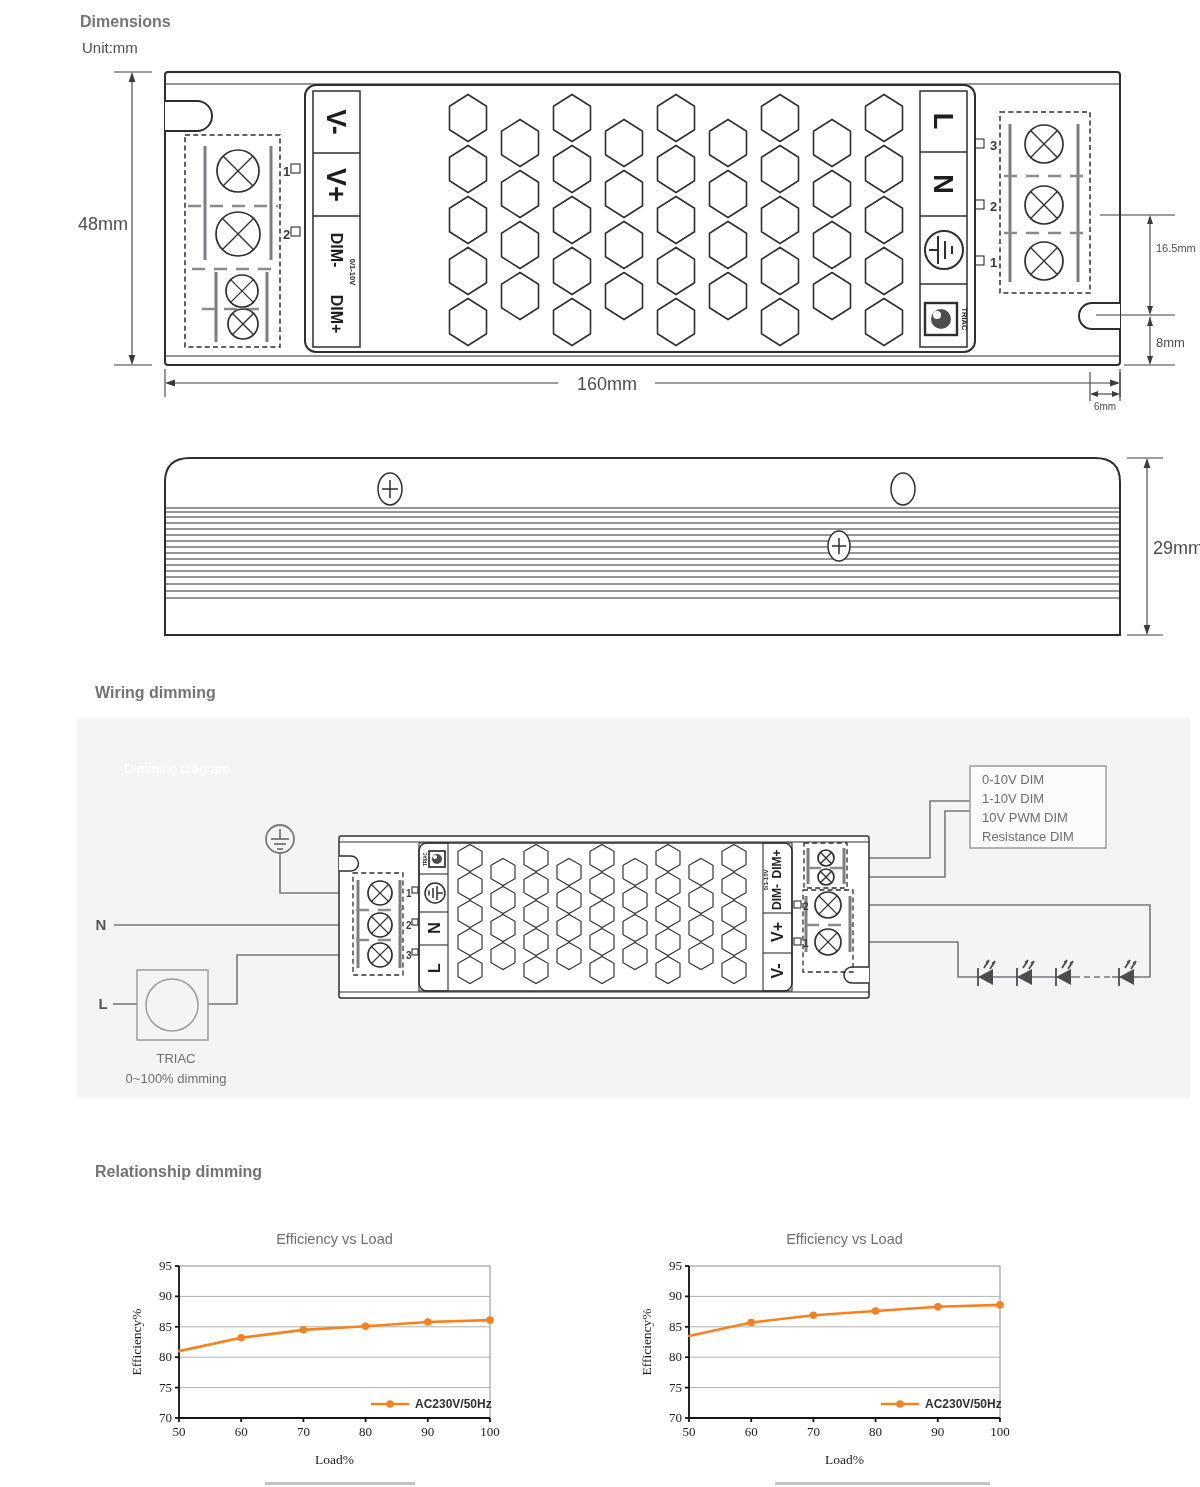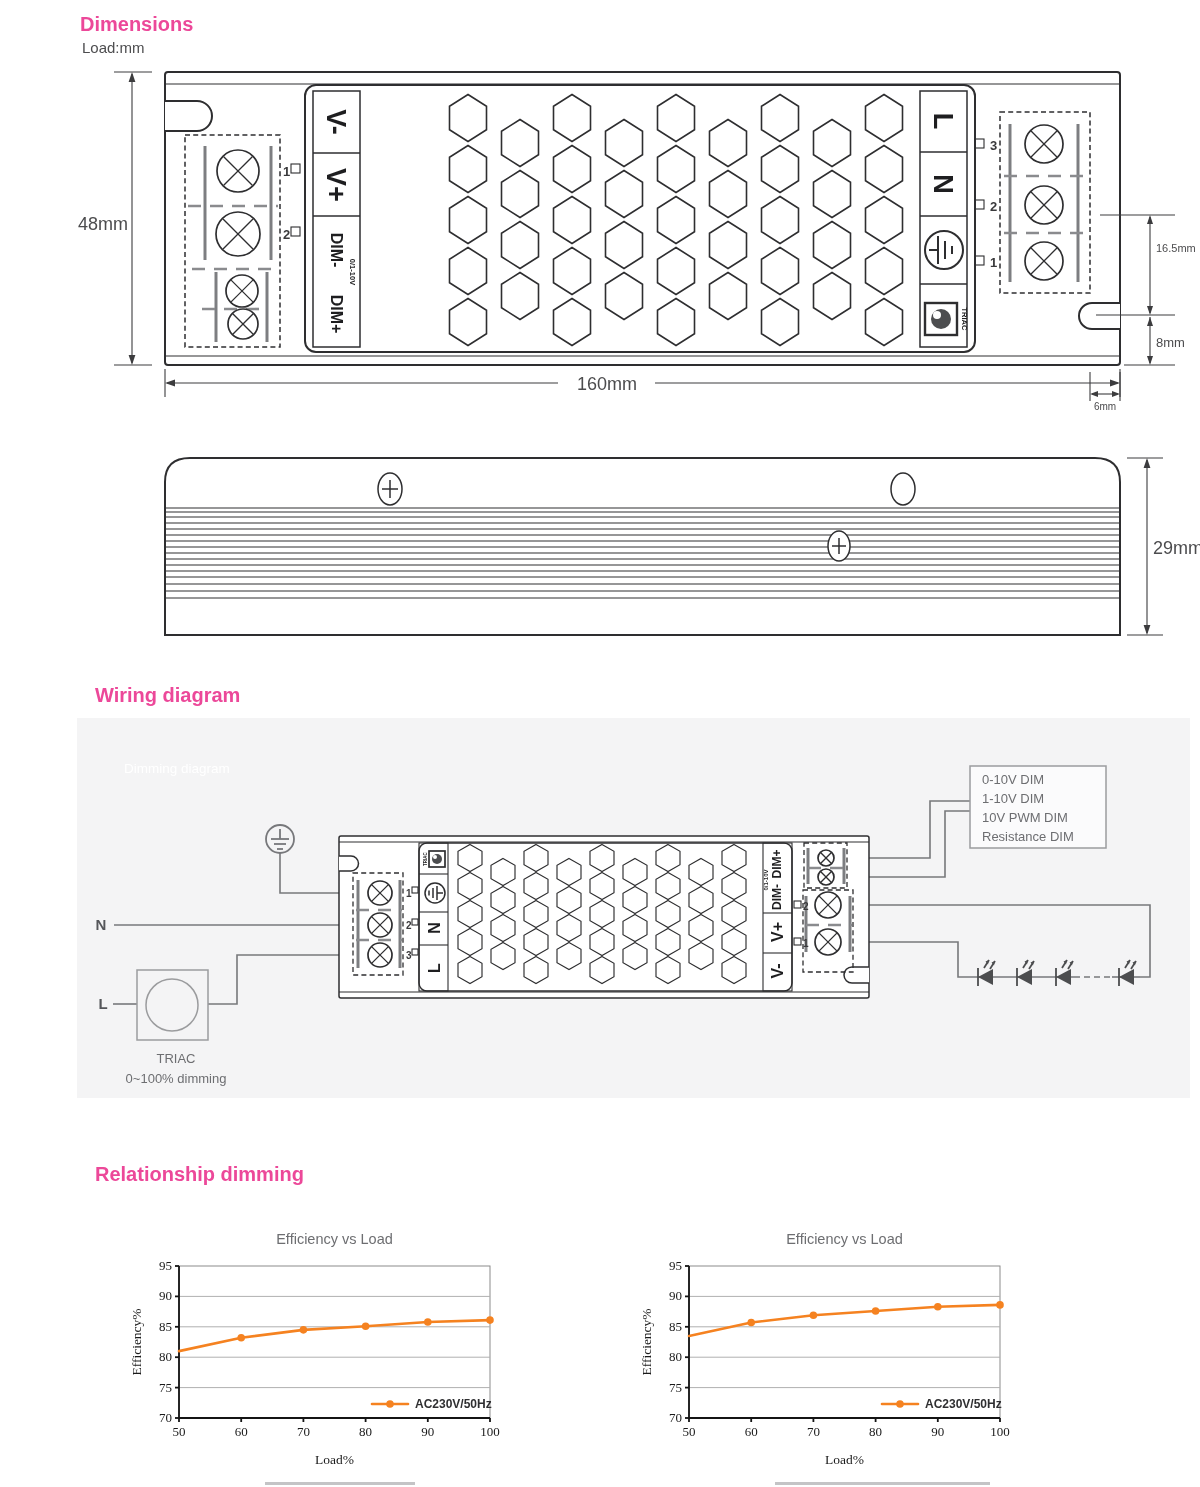--- a/index.html
+++ b/index.html
@@ -1,19 +1,19 @@
 <!DOCTYPE html>
 <html><head>
 <meta charset="utf-8">
 <style>
   html,body{margin:0;padding:0;background:#fff;}
   .page{position:relative;width:1200px;height:1487px;background:#fff;overflow:hidden;
         font-family:"Liberation Sans",sans-serif;}
   .panel{position:absolute;left:77px;top:718px;width:1113px;height:380px;background:#f4f4f5;z-index:0;}
-  .hd{position:absolute;z-index:2;color:#ec4899;font-weight:bold;font-size:20px;text-align:center;}
+  .hd{position:absolute;z-index:2;color:#737373;font-weight:bold;font-size:16px;text-align:center;}
   .sub{position:absolute;z-index:2;color:#4d4d4f;font-size:15px;}
   .badge{position:absolute;left:110px;top:755px;width:163px;height:27px;z-index:2;
          color:#fff;font-size:13.5px;line-height:27px;padding-left:14px;box-sizing:border-box;}
   svg.overlay{position:absolute;left:0;top:0;z-index:1;}
   
   .ink{stroke:#2e2e30;fill:none;}
   .w2{stroke-width:2;} .w15{stroke-width:1.5;} .w1{stroke-width:1.1;}
   .wfill{fill:#ffffff;}
   .dash{stroke-dasharray:5 3.2;stroke-width:1.5;}
   .hex{stroke:#2e2e30;stroke-width:1.6;fill:#fff;}
@@ -59,22 +59,22 @@
   .cm{fill:#F58220;stroke:none;}
   .cleg{font-size:12px;font-weight:bold;fill:#2f2f31;}
   .clipstrip{fill:#a5a5a7;opacity:.65;}
 </style>
 </head>
 <body>
 
 <div class="page">
 
   <div class="hd" style="left:80px;top:13px;">Dimensions</div>
-  <div class="sub" style="left:82px;top:39px;">Load:mm</div>
-  <div class="hd" style="left:95px;top:684px;">Wiring diagram</div>
+  <div class="sub" style="left:82px;top:39px;">Unit:mm</div>
+  <div class="hd" style="left:95px;top:684px;">Wiring dimming</div>
   <div class="panel"></div>
   <div class="badge">Dimming diagram</div>
   <div class="hd" style="left:95px;top:1163px;">Relationship dimming</div>
 
   <svg id="main-svg" class="overlay" width="1200" height="1487" viewBox="0 0 1200 1487">
 
     <g>
       <rect x="165" y="72" width="955" height="293" rx="3" class="ink w2 wfill"></rect>
       <line x1="165" y1="84" x2="1120" y2="84" class="ink w1"></line>
       <line x1="165" y1="356" x2="1120" y2="356" class="ink w1"></line>

